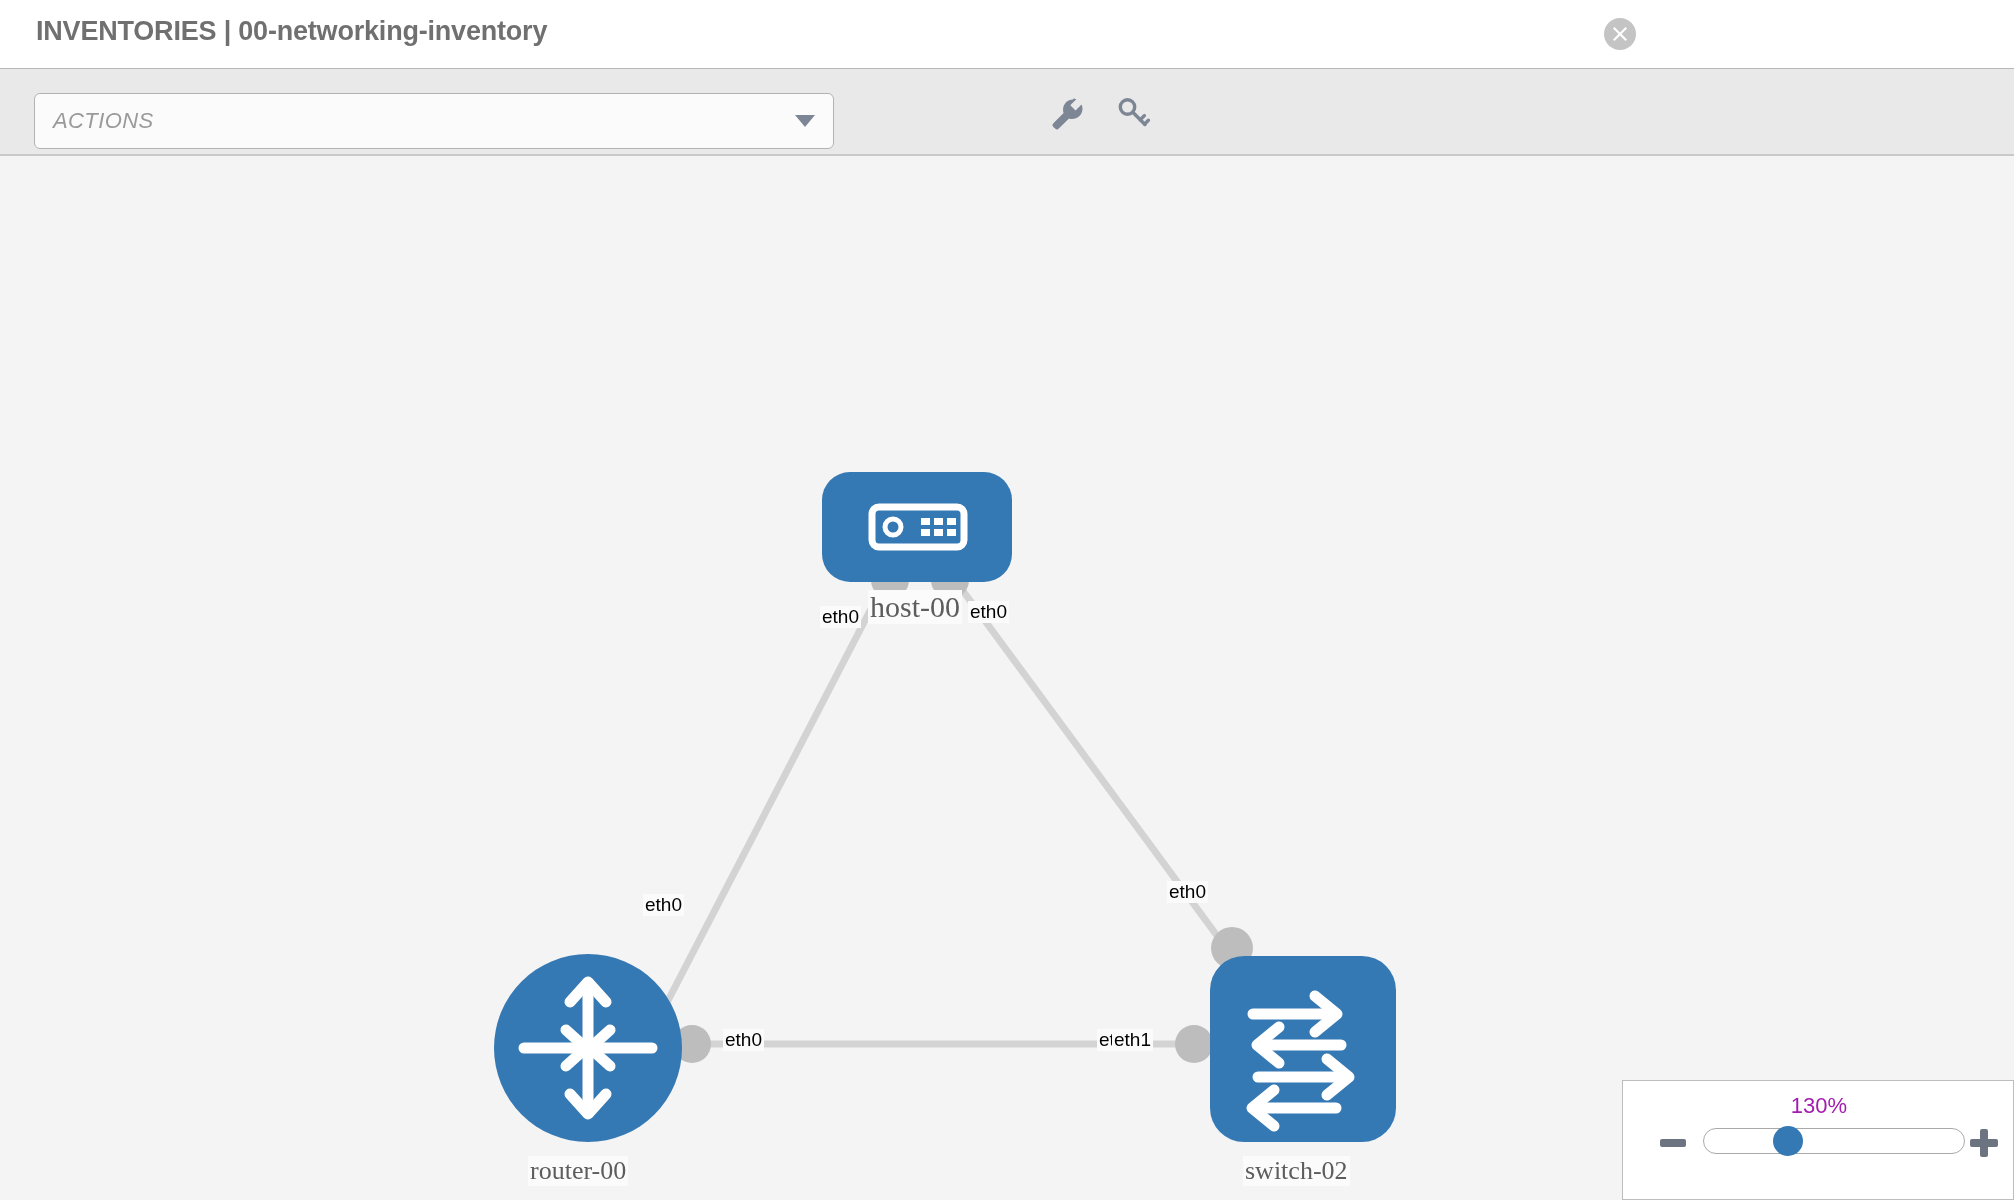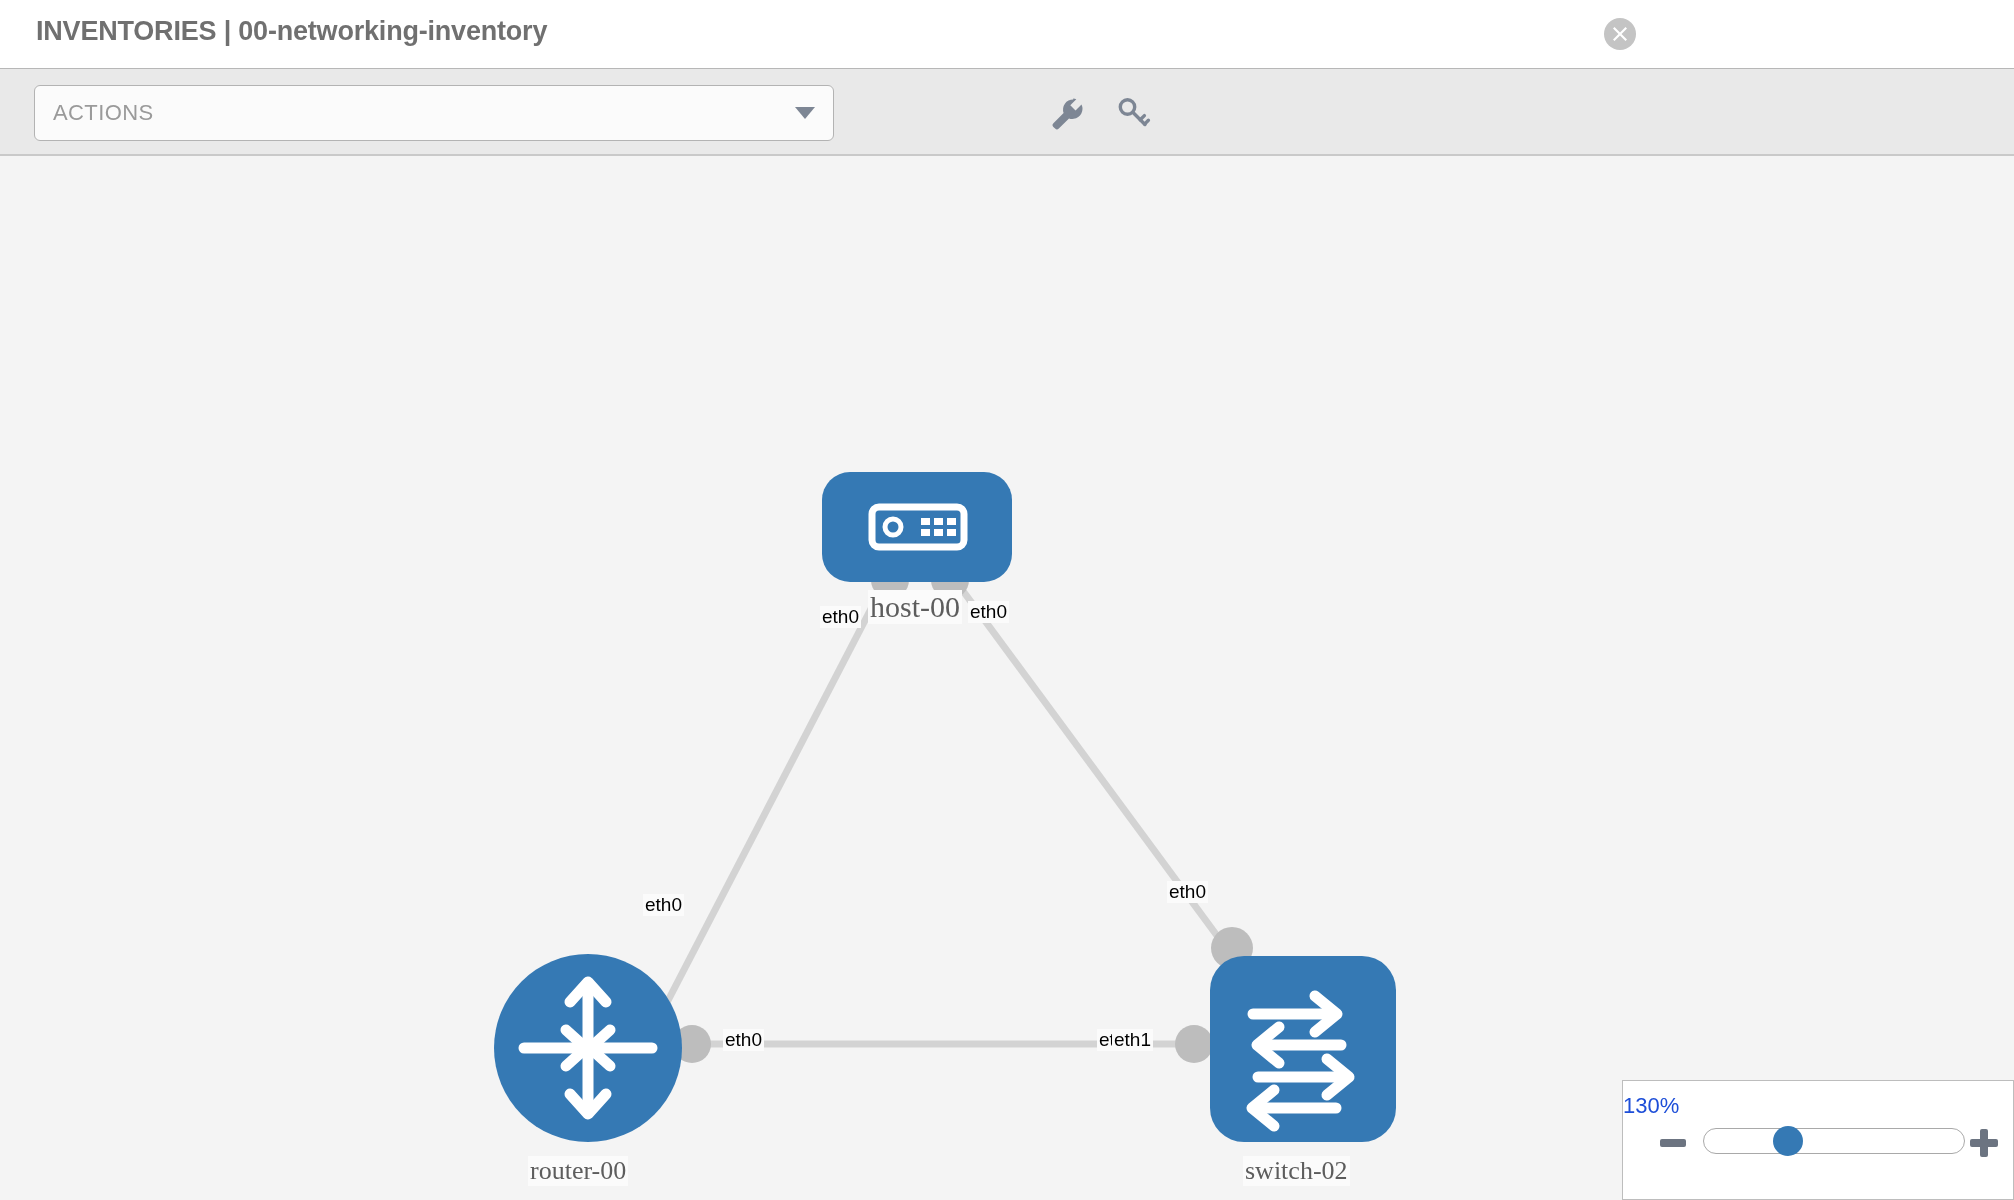--- a/index.html
+++ b/index.html
@@ -60,24 +60,25 @@
   }
   .field {
     position: absolute;
     background: #fbfbfb;
     border: 1px solid #b3b3b3;
     border-radius: 6px;
     box-sizing: border-box;
   }
   #actions-select {
     left: 34px;
-    top: 16px;
+    top: 24px;
     width: 800px;
     height: 56px;
     cursor: pointer;
+    font-style: italic;
   }
   #search-select {
     left: 1180px;
     top: 16px;
     width: 805px;
     height: 56px;
     cursor: text;
   }
   .field-label {
     position: absolute;
@@ -152,23 +153,23 @@
     height: 120px;
     background: #ffffff;
     border: 1px solid #bdbdbd;
     box-sizing: border-box;
   }
   #zoom-percent {
     position: absolute;
     top: 12px;
     left: 0;
     width: 392px;
-    text-align: left;
+    text-align: center;
     font-size: 22px;
-    color: #1d4ed8;
+    color: #a21caf;
   }
   #zoom-out-button {
     position: absolute;
     left: 37px;
     top: 58px;
     width: 26px;
     height: 8px;
     background: #6c7481;
     border-radius: 2px;
     cursor: pointer;

